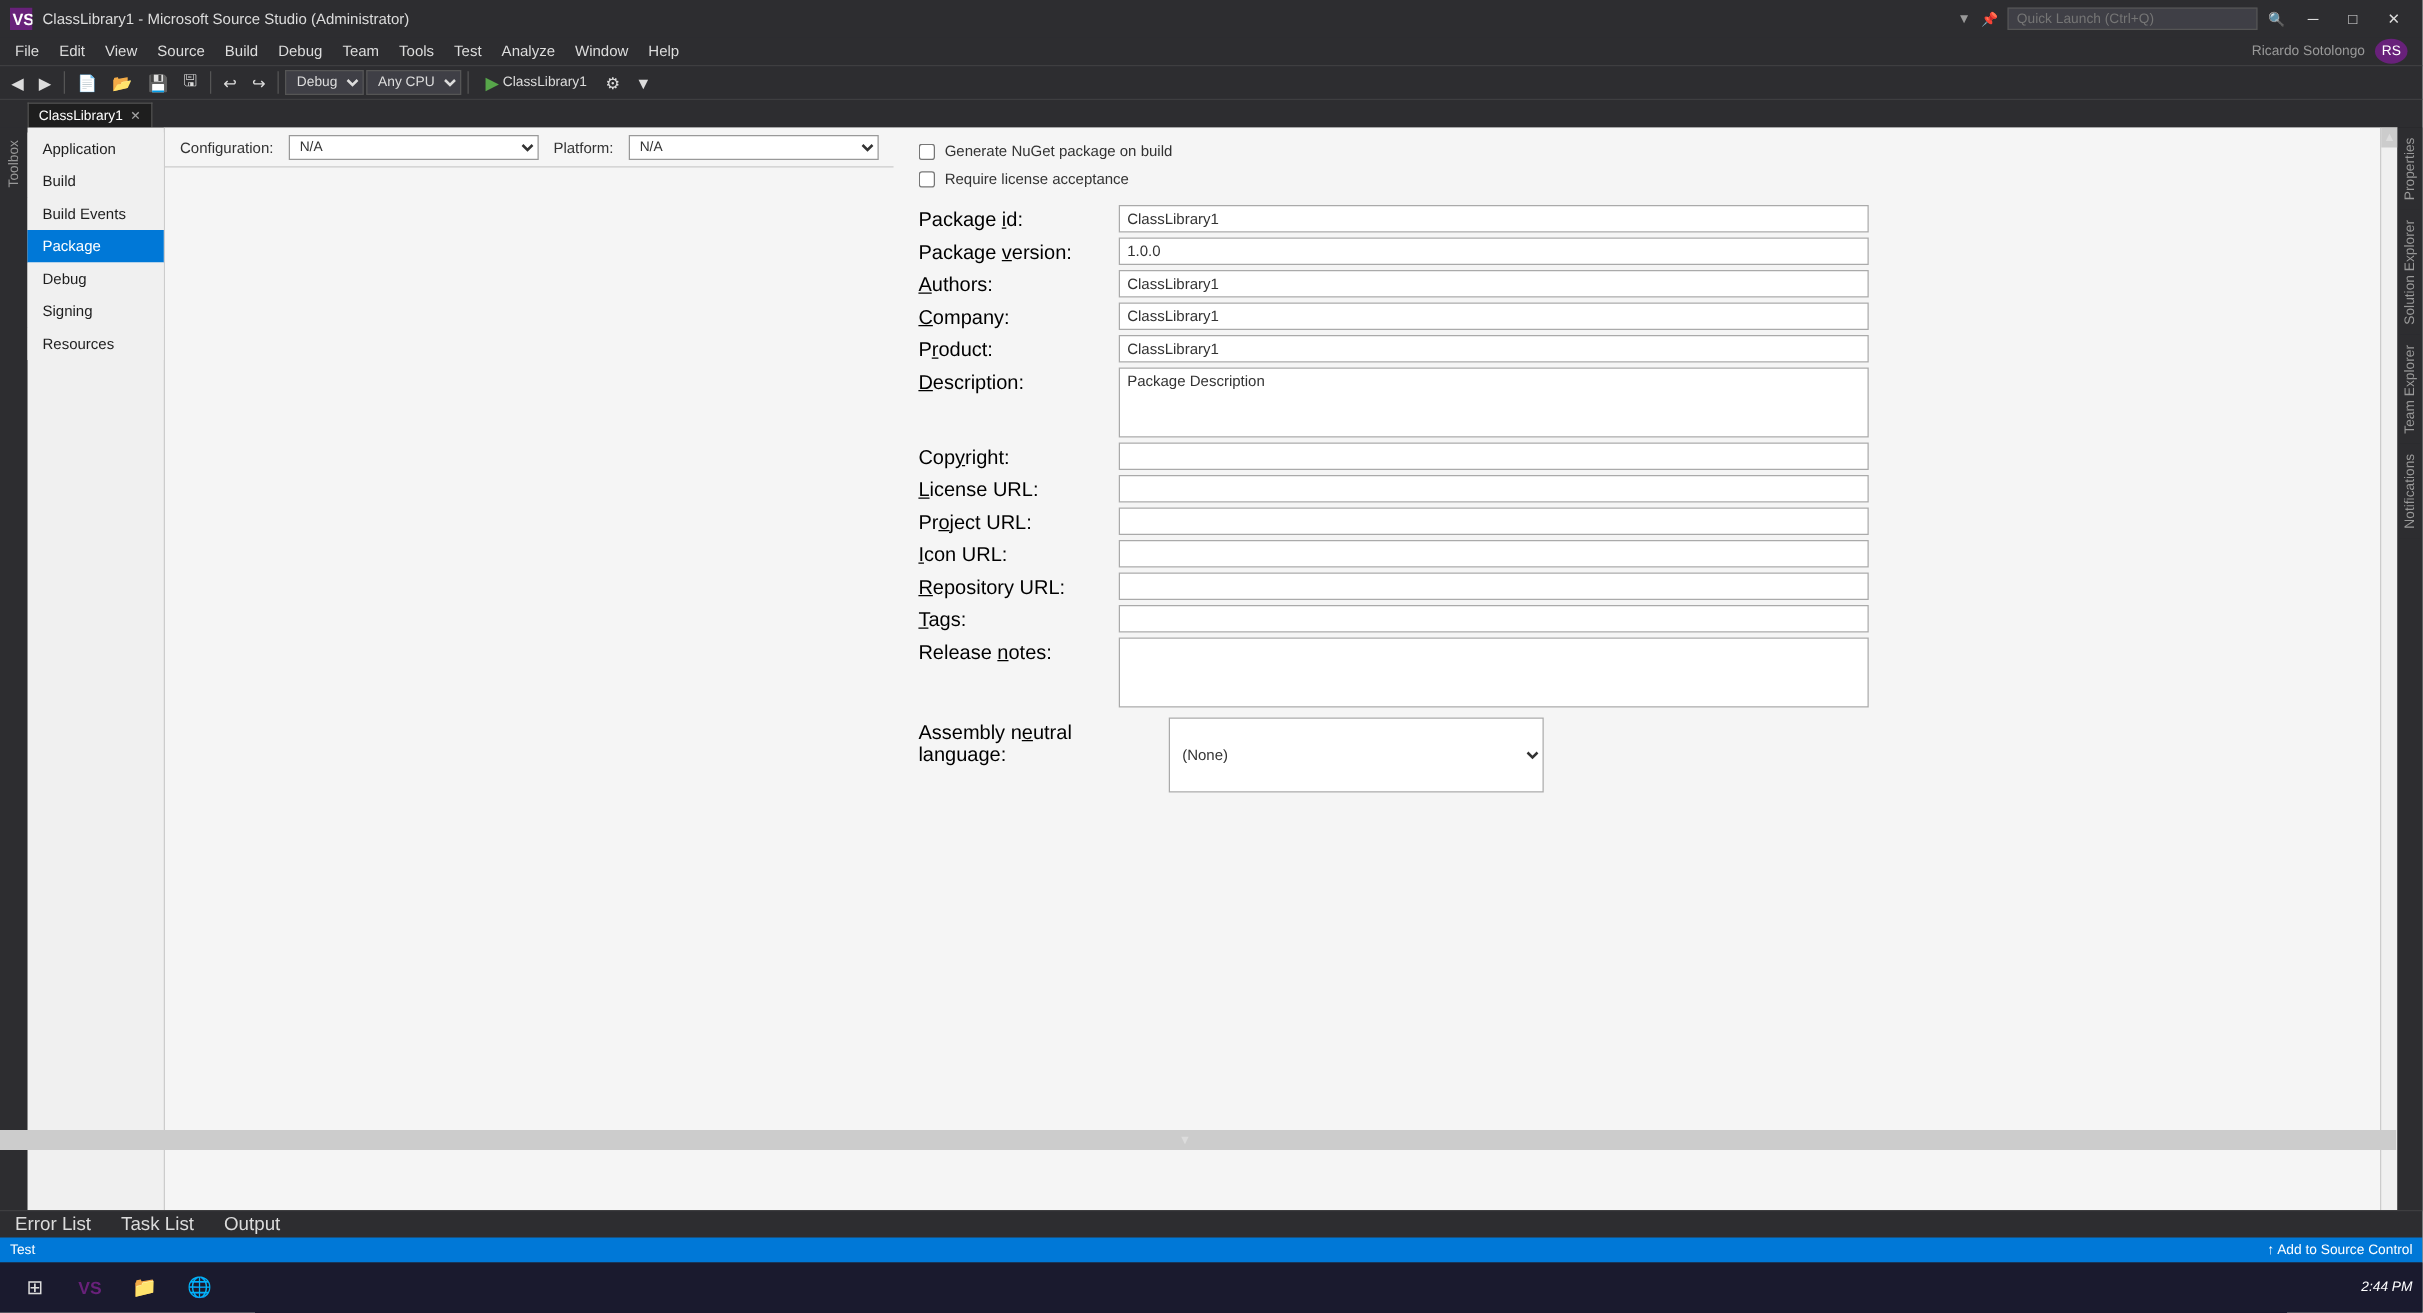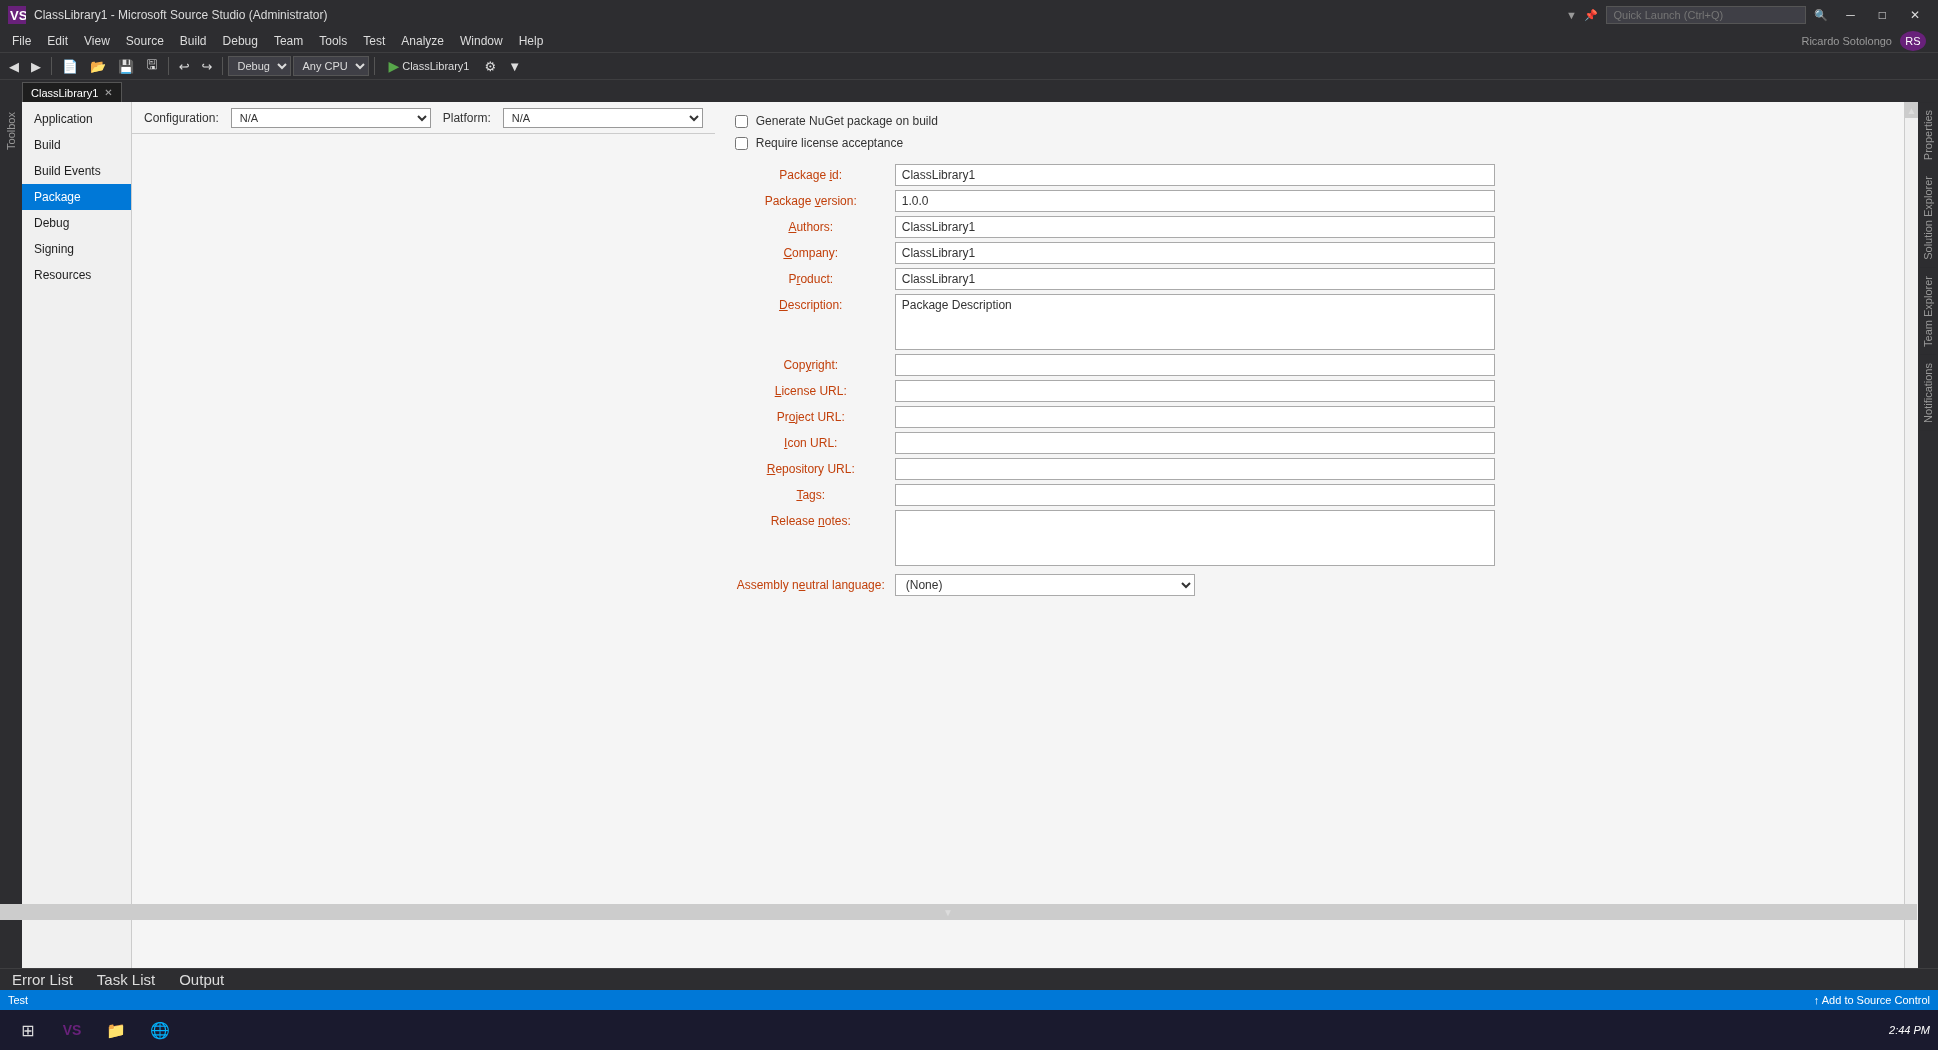--- a/index.html
+++ b/index.html
@@ -242,25 +242,24 @@
     }
 
     .form-row {
       display: flex;
       align-items: flex-start;
       margin-bottom: 4px;
     }
     .form-label {
       width: 160px;
       min-width: 160px;
-      font-size: 12px;
-      color: #c2410c;
+      font-size: 16px;
+      color: #000000;
       padding-top: 4px;
       padding-right: 8px;
-      text-align: center;
     }
     .form-label u { text-decoration: underline; }
     .form-input {
       flex: 1;
       max-width: 600px;
       background: #fff;
       border: 1px solid #aaa;
       color: #333;
       padding: 3px 6px;
       font-size: 12px;
@@ -287,21 +286,21 @@
       padding: 3px 6px;
       font-size: 12px;
       font-family: 'Segoe UI', sans-serif;
       resize: none;
       height: 56px;
     }
     .form-select {
       background: #fff;
       border: 1px solid #aaa;
       color: #333;
-      padding: 2px 6px;
+      padding: 21px 6px;
       font-size: 12px;
       font-family: 'Segoe UI', sans-serif;
       width: 300px;
     }
 
     
     .right-strip {
       width: 20px;
       background: #2d2d30;
       display: flex;
@@ -564,21 +563,21 @@
         <div class="form-row">
           <span class="form-label"><u>T</u>ags:</span>
           <input class="form-input" type="text" value="" style="">
         </div>
 
         <div class="form-row" style="margin-top:4px;">
           <span class="form-label">Release <u>n</u>otes:</span>
           <textarea class="form-textarea-large" style=""></textarea>
         </div>
 
-        <div class="form-row" style="margin-top:8px;">
+        <div class="form-row" style="margin-top:8px;gap:40px;">
           <span class="form-label">Assembly n<u>e</u>utral language:</span>
           <select class="form-select">
             <option>(None)</option>
           </select>
         </div>
 
       </div>
     </div>
 
     <div style="width:14px;background:#f0f0f0;border-left:1px solid #ccc;">

